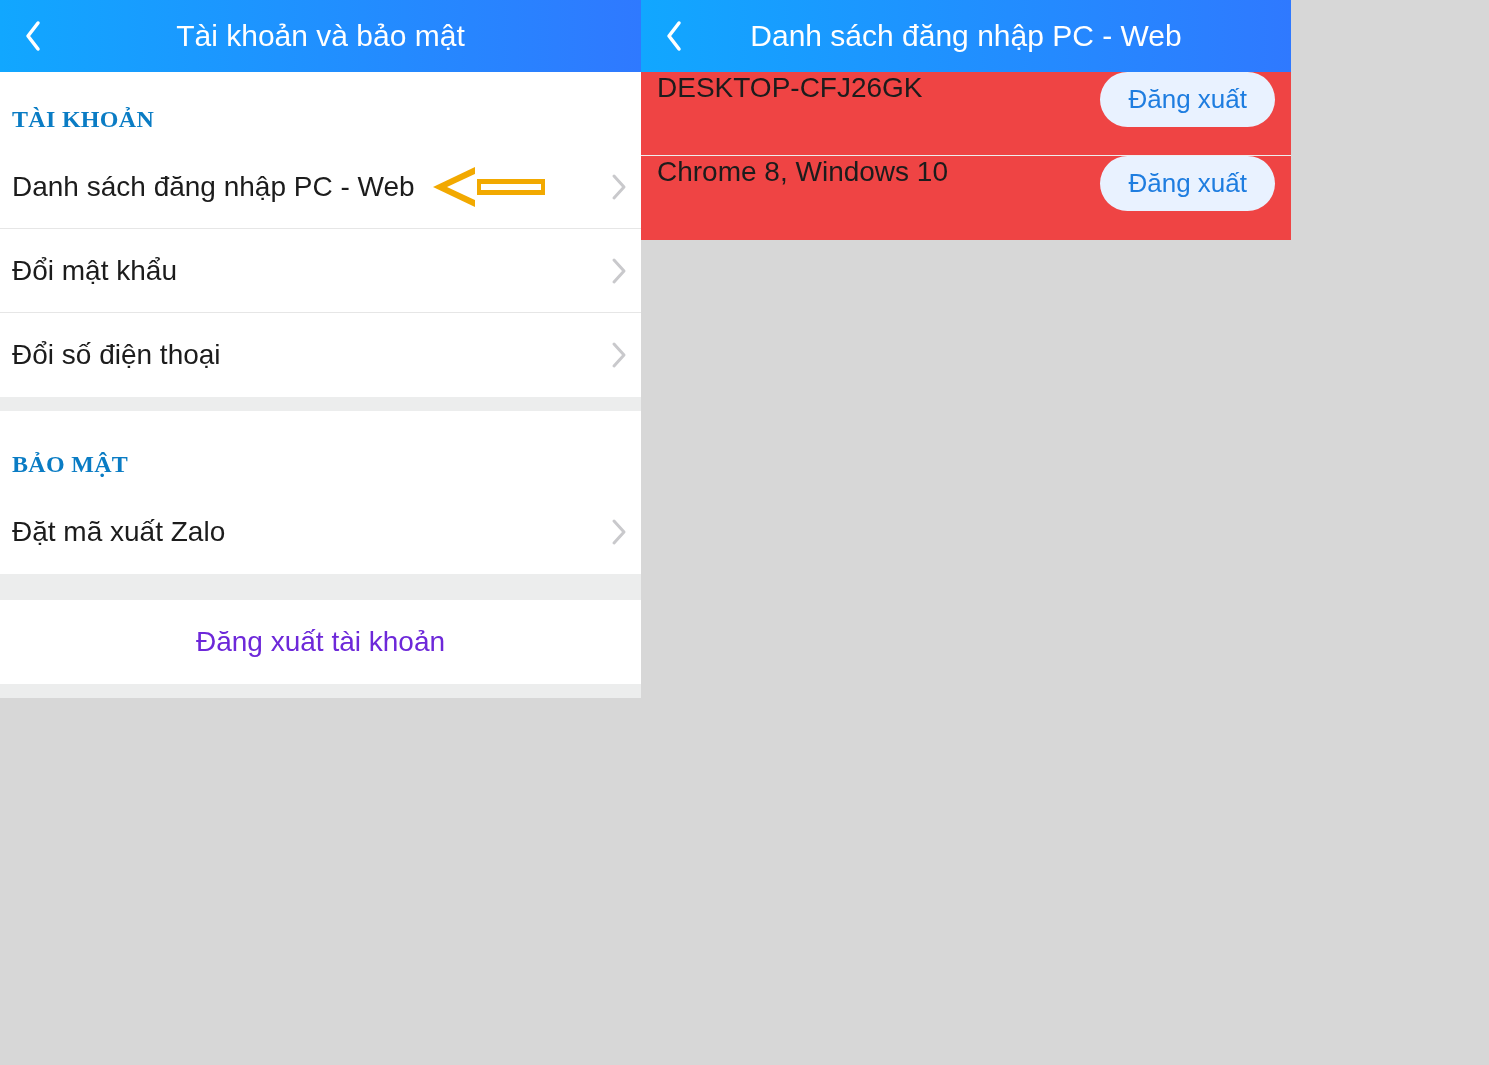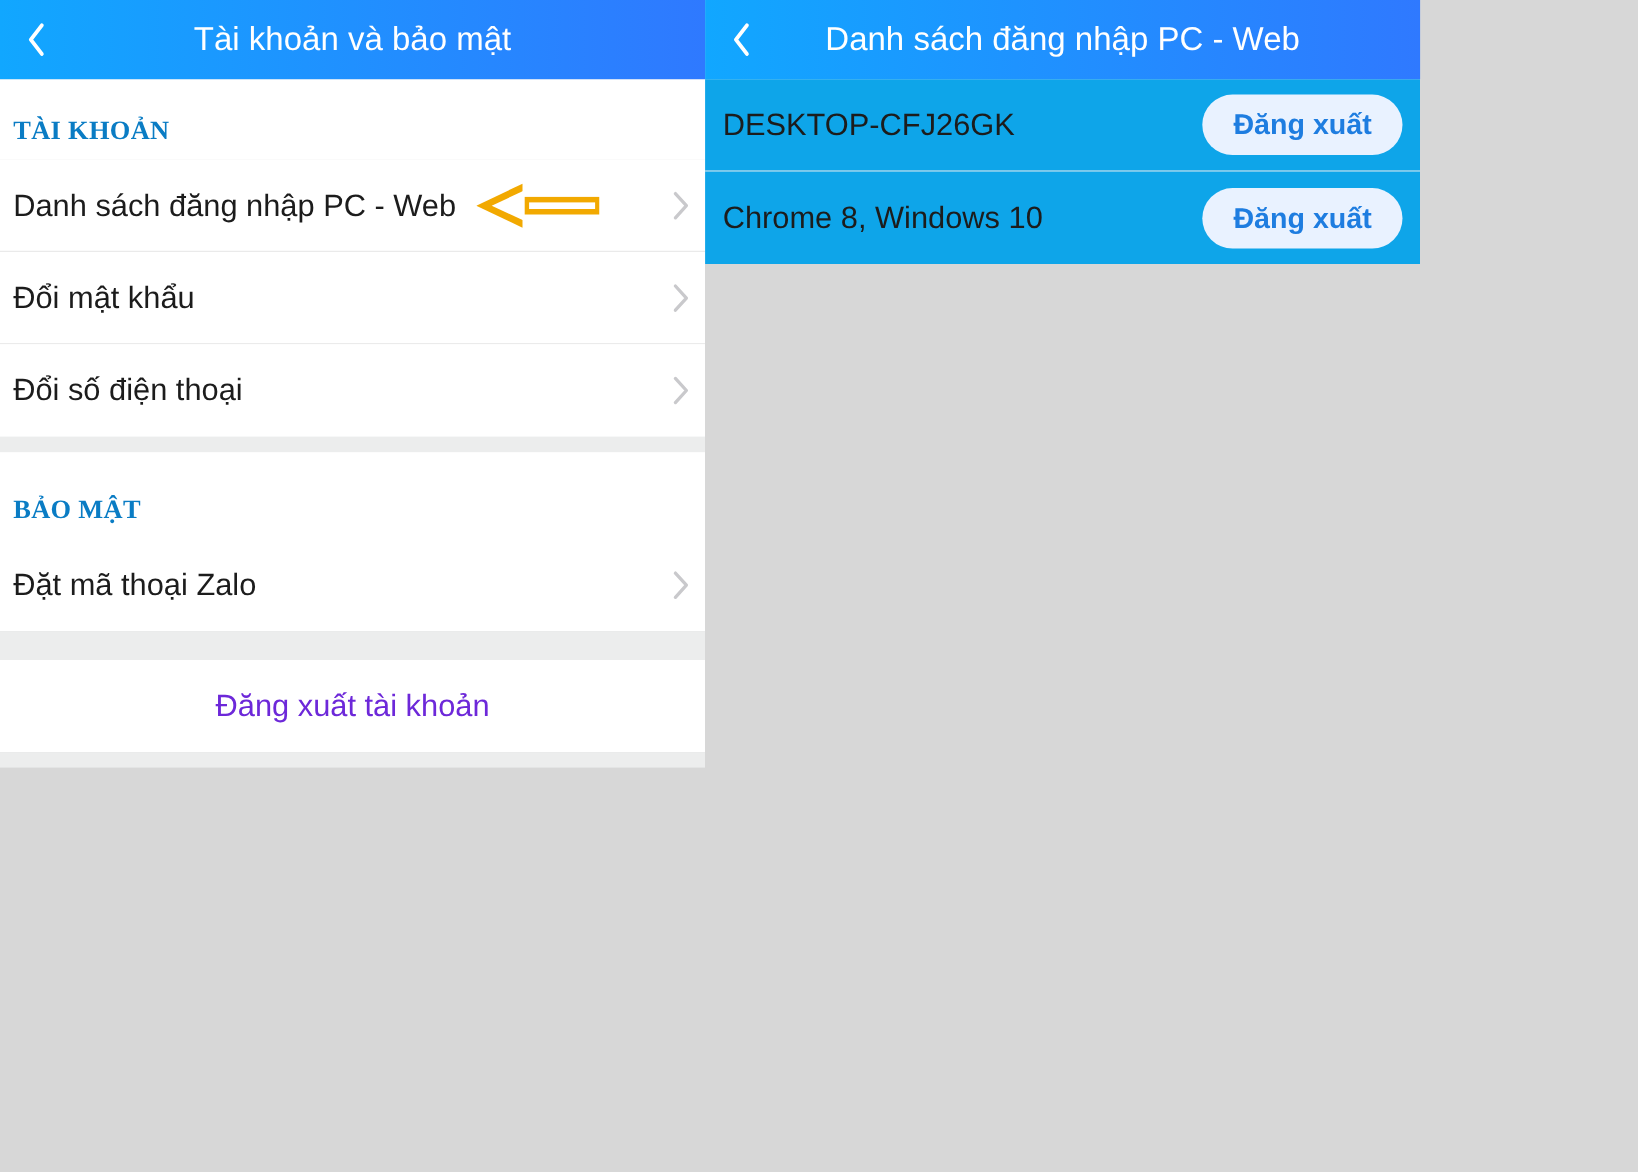--- a/index.html
+++ b/index.html
@@ -115,34 +115,34 @@
     justify-content: center;
     font-size: 28px;
     cursor: pointer;
   }
   .center-row.dark { color: #6d28d9; }
   .center-row.red  { color: #e23a2a; }
 
   
   .device-row {
     display: flex;
-    align-items: center;
+    align-items: flex-start;
     justify-content: space-between;
-    background: #0ea5e9;
+    background: #ef4444;
     min-height: 84px;
     padding: 0 16px 0 16px;
     border-bottom: 1px solid #eee;
   }
   .device-row:last-child { border-bottom: none; }
   .device-row .name { color: #1c1c1c; font-size: 28px; }
   .logout-pill {
     background: #e9f2ff;
     color: #1e7de0;
     font-size: 26px;
-    font-weight: 700;
+    font-weight: 400;
     padding: 12px 28px;
     border-radius: 999px;
     cursor: pointer;
     white-space: nowrap;
   }
 
   .fill-white { background: #fff; }
   .bottom-fill { flex: 1; background: #d7d7d7; }
 </style>
 </head>
@@ -200,21 +200,21 @@
     </div>
 
     <div class="block-gap sm"></div>
 
     <div class="fill-white">
       <div class="section-header">BẢO MẬT</div>
     </div>
 
     <div class="list">
       <div class="row">
-        <span class="label">Đặt mã thoại Zalo</span>
+        <span class="label">Đặt mã xuất Zalo</span>
         <svg class="chev" viewBox="0 0 16 28">
             <polyline points="3,3 13,14 3,25"></polyline>
           </svg>
       </div>
     </div>
 
     <div class="block-gap med"></div>
 
     <div class="center-row dark">
       <span>Đăng xuất tài khoản</span>

